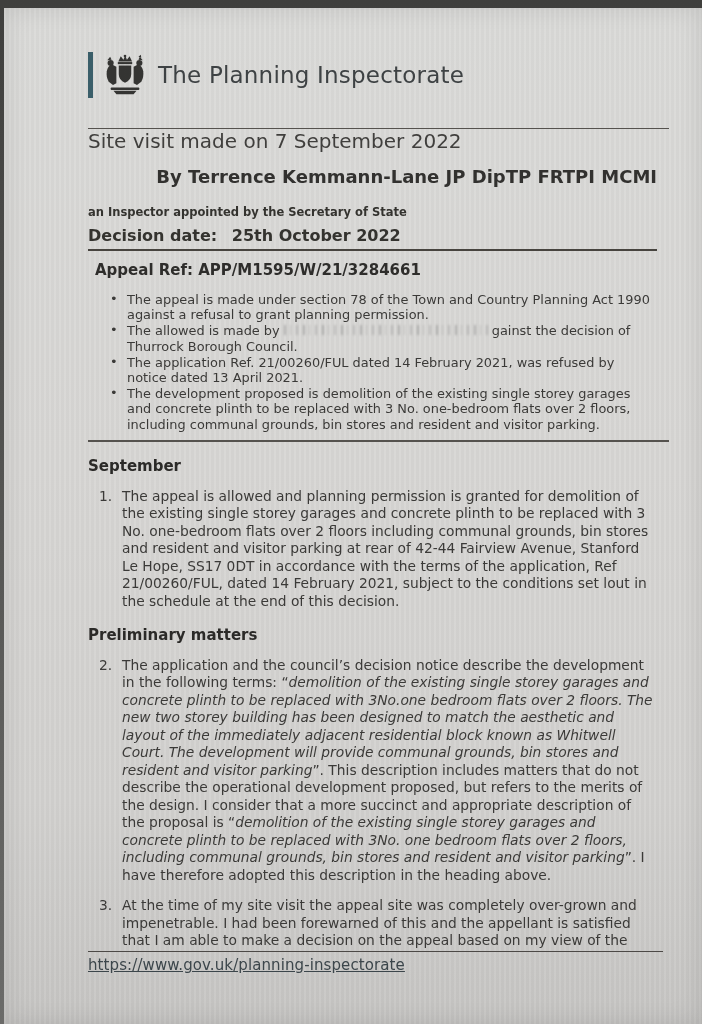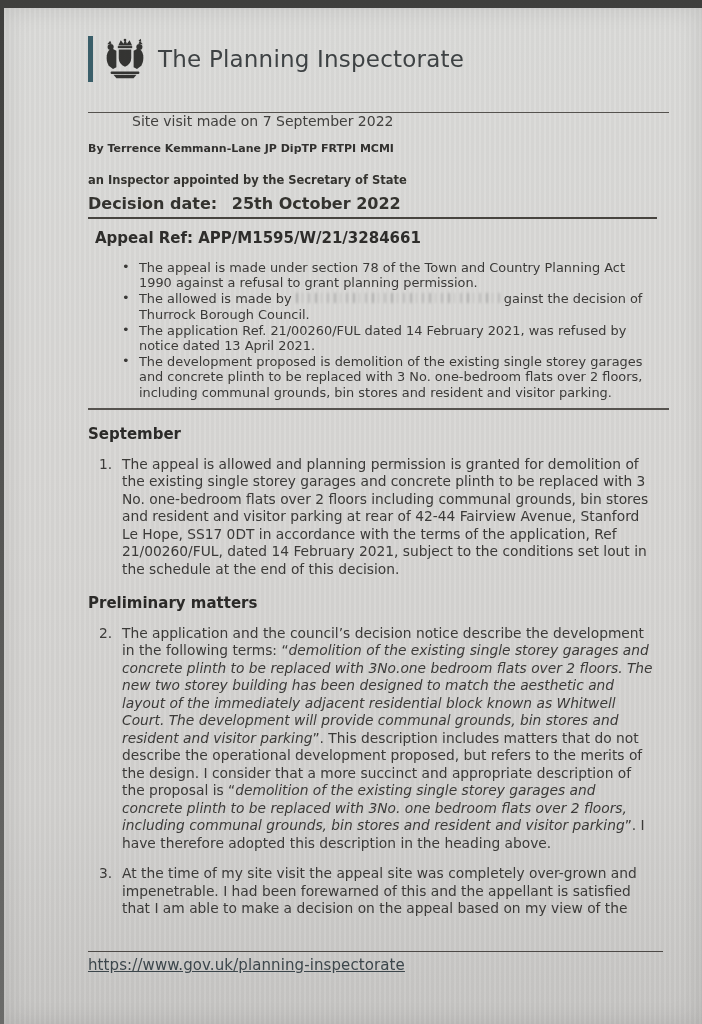--- a/index.html
+++ b/index.html
@@ -11,47 +11,47 @@
   }
   .paper{
     position:absolute;top:8px;left:4px;right:0;bottom:0;
     background:
       repeating-linear-gradient(90deg,rgba(255,255,255,.05) 0 2px,rgba(0,0,0,.018) 2px 5px),
       linear-gradient(180deg,#dadad8 0%,#d7d6d4 45%,#d2d1cf 78%,#c6c5c3 100%);
     box-shadow:inset 0 0 24px rgba(0,0,0,.10);
   }
   .content{
     box-sizing:border-box;height:100%;
-    padding:24px 45px 0 84px;
+    padding:40px 45px 0 84px;
     display:flex;flex-direction:column;
     color:#3b3a38;
   }
   
   .brand{display:flex;align-items:center;height:54px;}
   .brand-bar{width:5px;height:46px;background:#3a5e69;margin-right:9px;}
   .crest{width:46px;height:46px;margin-right:10px;opacity:.88;}
   .org-name{font-size:23px;color:#3e4244;letter-spacing:.2px;}
   .rule{border:none;border-top:1.6px solid #55524e;margin:0;}
   .rule-header{margin-top:26px;width:581px;}
   
   .page-title{font-size:27px;font-weight:bold;color:#262624;margin:10px 0 4px 0;letter-spacing:.2px;}
-  .site-visit{font-size:14px;color:#403f3d;margin-left:44px;}
-  .inspector{font-size:11px;font-weight:bold;color:#32312f;margin-top:13px;}
+  .site-visit{font-size:20px;color:#403f3d;}
+  .inspector{font-size:18px;font-weight:bold;color:#32312f;margin-top:13px;text-align:right;}
   .inspector-role{font-size:11.5px;font-weight:bold;color:#34332f;margin-top:18px;}
   .decision-date-row{
     font-size:16px;font-weight:bold;color:#34332f;
     margin-top:7px;padding-bottom:4px;border-bottom:2px solid #47443f;
   }
   .decision-date-row .val{margin-left:9px;}
   
   .appeal-block{margin-top:10px;padding-left:7px;}
   .appeal-ref,.appeal-site{font-size:15px;font-weight:bold;color:#2e2d2b;line-height:1.33;}
   ul.appeal-bullets{margin:11px 0 0 0;padding:0 0 0 32px;list-style:none;}
   ul.appeal-bullets li{
-    position:relative;font-size:12.9px;line-height:1.18;color:#3b3a38;margin-bottom:1px;margin-left:12px;
+    position:relative;font-size:12.9px;line-height:1.18;color:#3b3a38;margin-bottom:1px;
   }
   ul.appeal-bullets li::before{
     content:"•";position:absolute;left:-17px;top:-1px;font-size:13px;color:#3b3a38;
   }
   .redacted{
     display:inline-block;width:208px;height:10px;vertical-align:baseline;
     background:repeating-linear-gradient(90deg,
       rgba(110,110,108,.38) 0 2px,rgba(0,0,0,0) 2px 6px,
       rgba(130,130,128,.28) 6px 7px,rgba(0,0,0,0) 7px 12px,
       rgba(120,120,118,.30) 12px 14px,rgba(0,0,0,0) 14px 19px);

